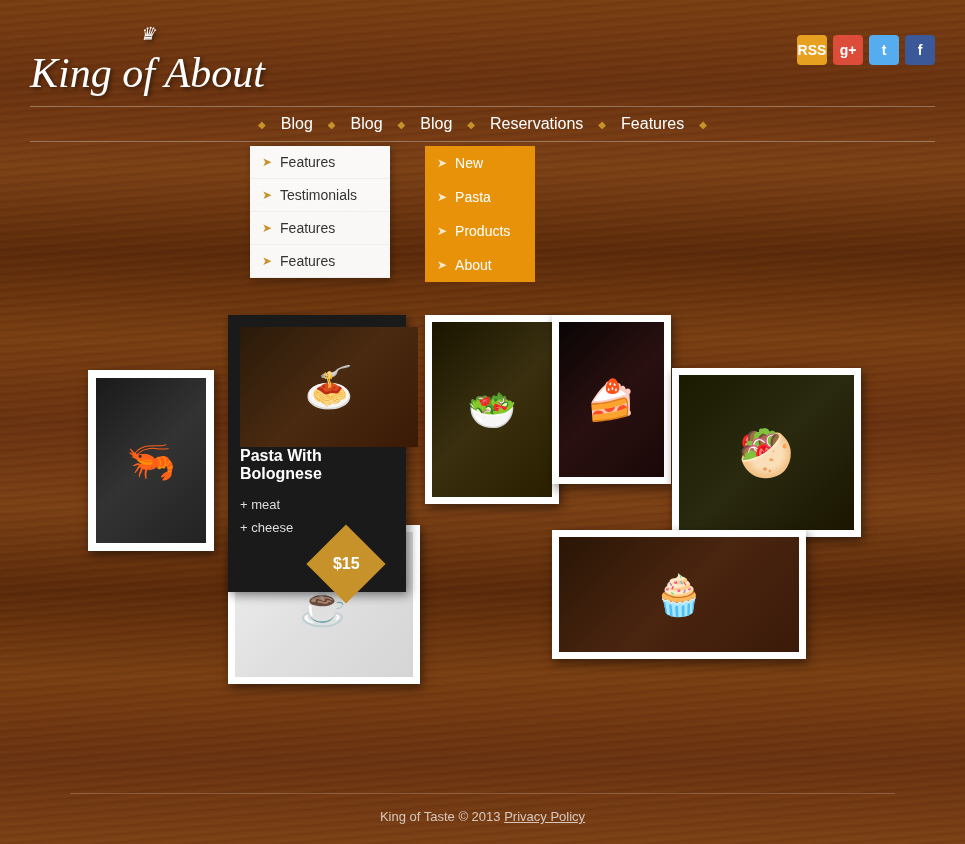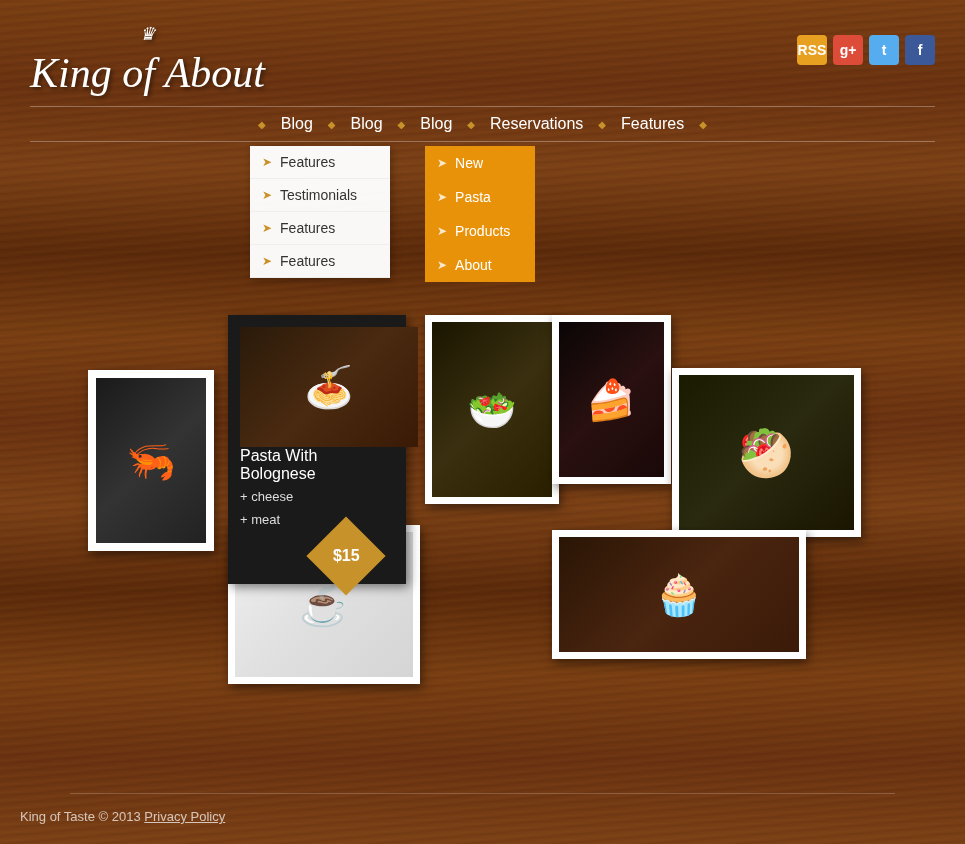--- a/index.html
+++ b/index.html
@@ -209,22 +209,22 @@
       width: 178px;
       background: #1a1a1a;
       color: #fff;
       padding: 12px;
       z-index: 10;
       box-shadow: 3px 3px 10px rgba(0,0,0,0.5);
     }
 
     .featured-card h3 {
       font-size: 16px;
-      font-weight: normal;
-      margin-bottom: 2px;
+      font-weight: bold;
+      margin-bottom: 10px;
       color: #fff;
     }
 
     .featured-card .ingredients {
       font-size: 13px;
       color: #ddd;
       line-height: 1.8;
       margin-bottom: 10px;
     }
 
@@ -368,20 +368,21 @@
       box-shadow: 2px 4px 10px rgba(0,0,0,0.5);
     }
 
     
     .footer {
       position: absolute;
       bottom: 0;
       left: 0;
       right: 0;
       padding: 20px;
+      text-align: center;
     }
 
     .footer-line {
       border: none;
       border-top: 1px solid rgba(255,255,255,0.2);
       margin: 0 50px 15px 50px;
     }
 
     .footer-text {
       color: rgba(255,255,255,0.7);
@@ -489,22 +490,22 @@
   </div>
 
   <div class="photo-card" style="top: 370px; left: 88px; padding: 8px;">
     <div class="img-seafood"></div>
   </div>
 
   <div class="featured-card">
     <div class="img-pasta"></div>
     <h3>Pasta With Bolognese</h3>
     <div class="ingredients">
+      <div>+ meat</div>
       <div>+ cheese</div>
-      <div>+ meat</div>
     </div>
     <div style="position: relative; height: 30px;">
       <div class="price-diamond">
         <span class="price-text">$15</span>
       </div>
     </div>
   </div>
 
   <div class="photo-card" style="top: 525px; left: 228px; padding: 7px;">
     <div class="img-coffee"></div>

